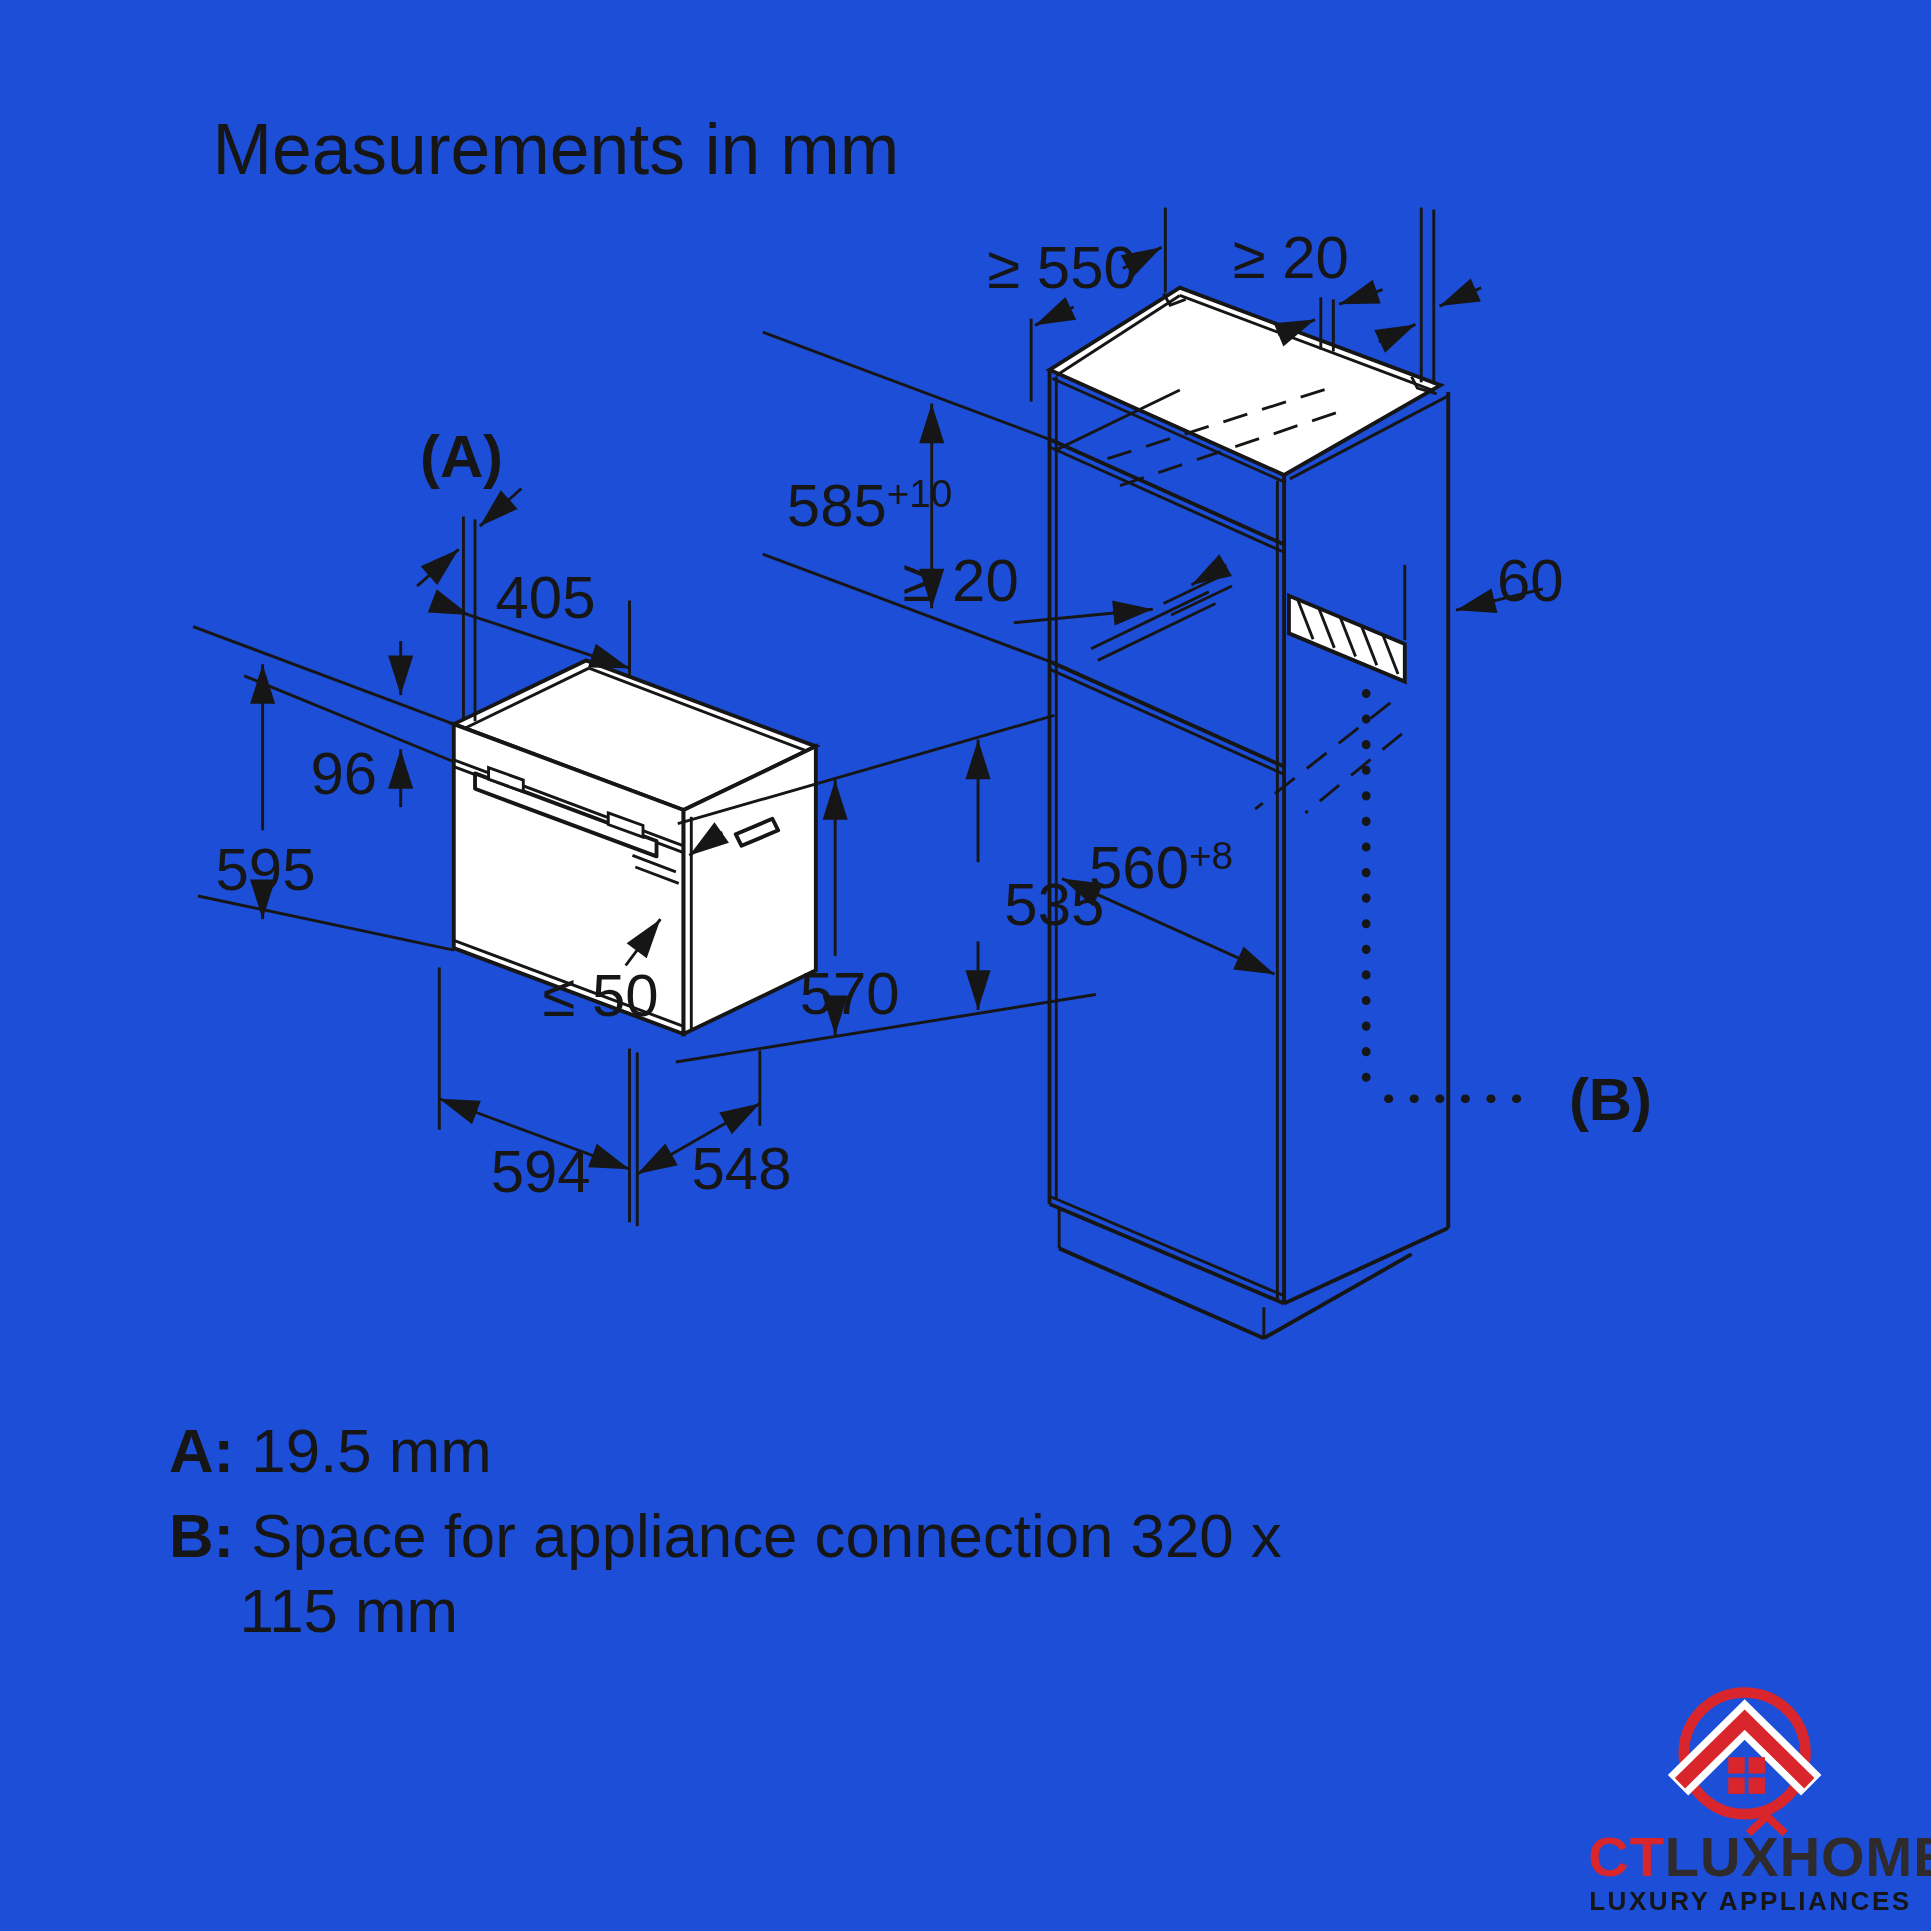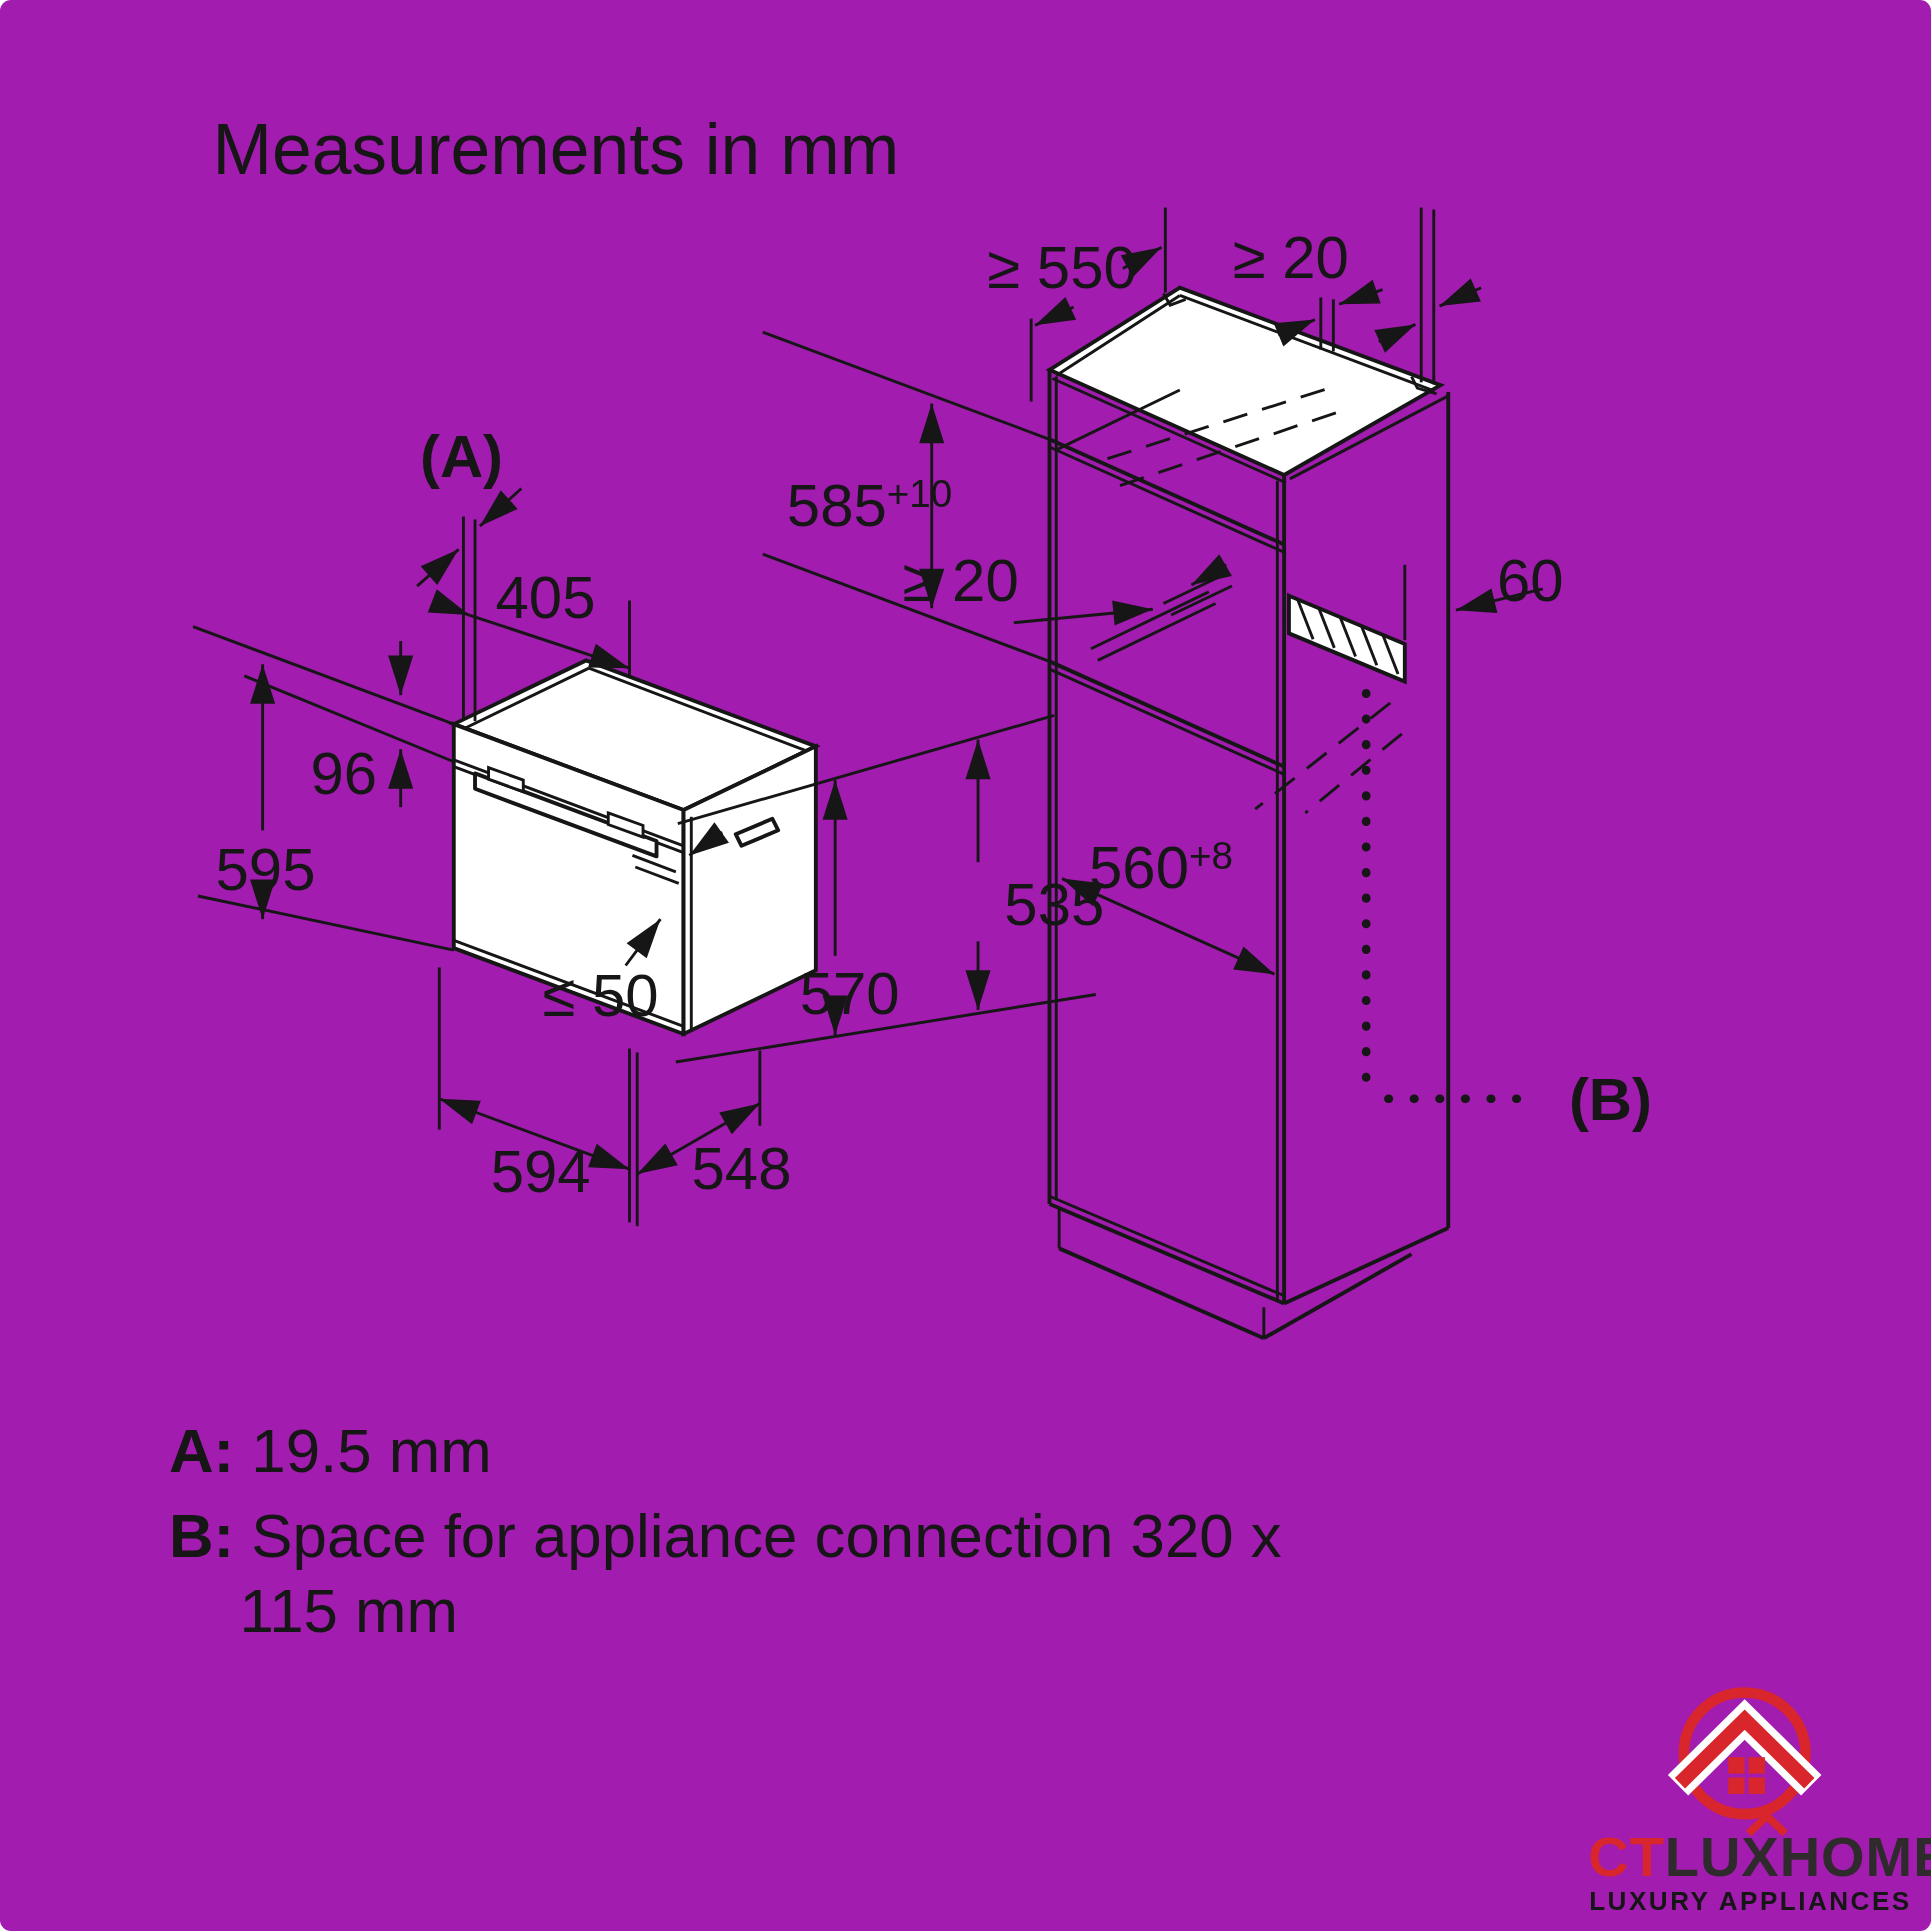--- a/index.html
+++ b/index.html
@@ -1,17 +1,17 @@
 <!DOCTYPE html>
 <html><head>
 <meta charset="utf-8">
 <style>
   html,body{margin:0;padding:0;background:#fff;}
-  .stage{position:relative;width:1931px;height:1931px;background:#a21caf;overflow:hidden;
-         font-family:"Liberation Sans", sans-serif;border-radius:11px;}
+  .stage{position:relative;width:1931px;height:1931px;background:#1d4ed8;overflow:hidden;
+         font-family:"Liberation Sans", sans-serif;}
   svg{position:absolute;left:0;top:0;}
   svg text{font-family:"Liberation Sans", sans-serif;fill:#161616;}
 </style>
 </head>
 <body>
 
 <div class="stage">
 <svg width="1931" height="1931" viewBox="0 0 2000 2000">
   <defs>
     <marker id="arw" markerUnits="userSpaceOnUse" markerWidth="46" markerHeight="30" refX="43" refY="15" orient="auto-start-reverse">

